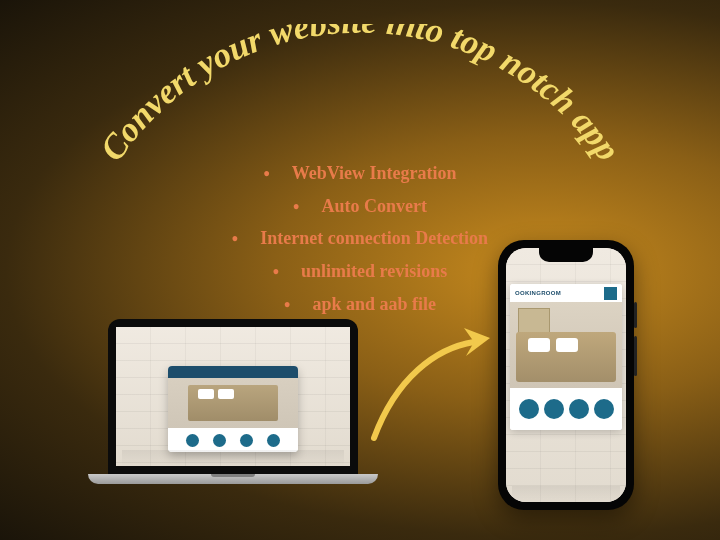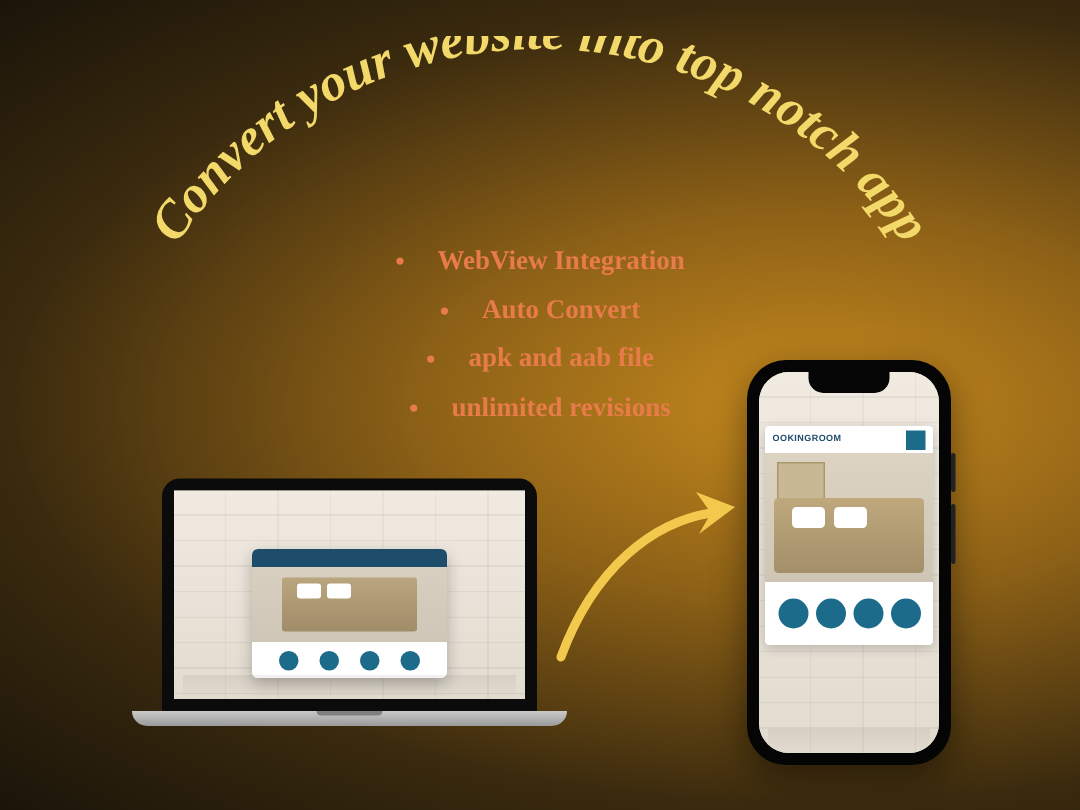--- a/index.html
+++ b/index.html
@@ -321,22 +321,23 @@
     <path id="arc" d="M 35 245 A 290 290 0 0 1 605 245"></path>
   </defs>
   <text>
     <textPath href="#arc" startOffset="50%" text-anchor="middle">Convert your website into top notch app</textPath>
   </text>
 </svg>
 
 <ul class="features">
   <li>WebView Integration</li>
   <li>Auto Convert</li>
+  <li>Internet connection Detection</li>
+  <li>unlimited revisions</li>
   <li>apk and aab file</li>
-  <li>unlimited revisions</li>
 </ul>
 
 <div class="laptop">
   <div class="laptop-screen">
     <div class="laptop-display">
       <div class="brick-wall"></div>
       <div class="mini-site">
         <div class="topbar"></div>
         <div class="hero">
           <div class="bed"></div>

